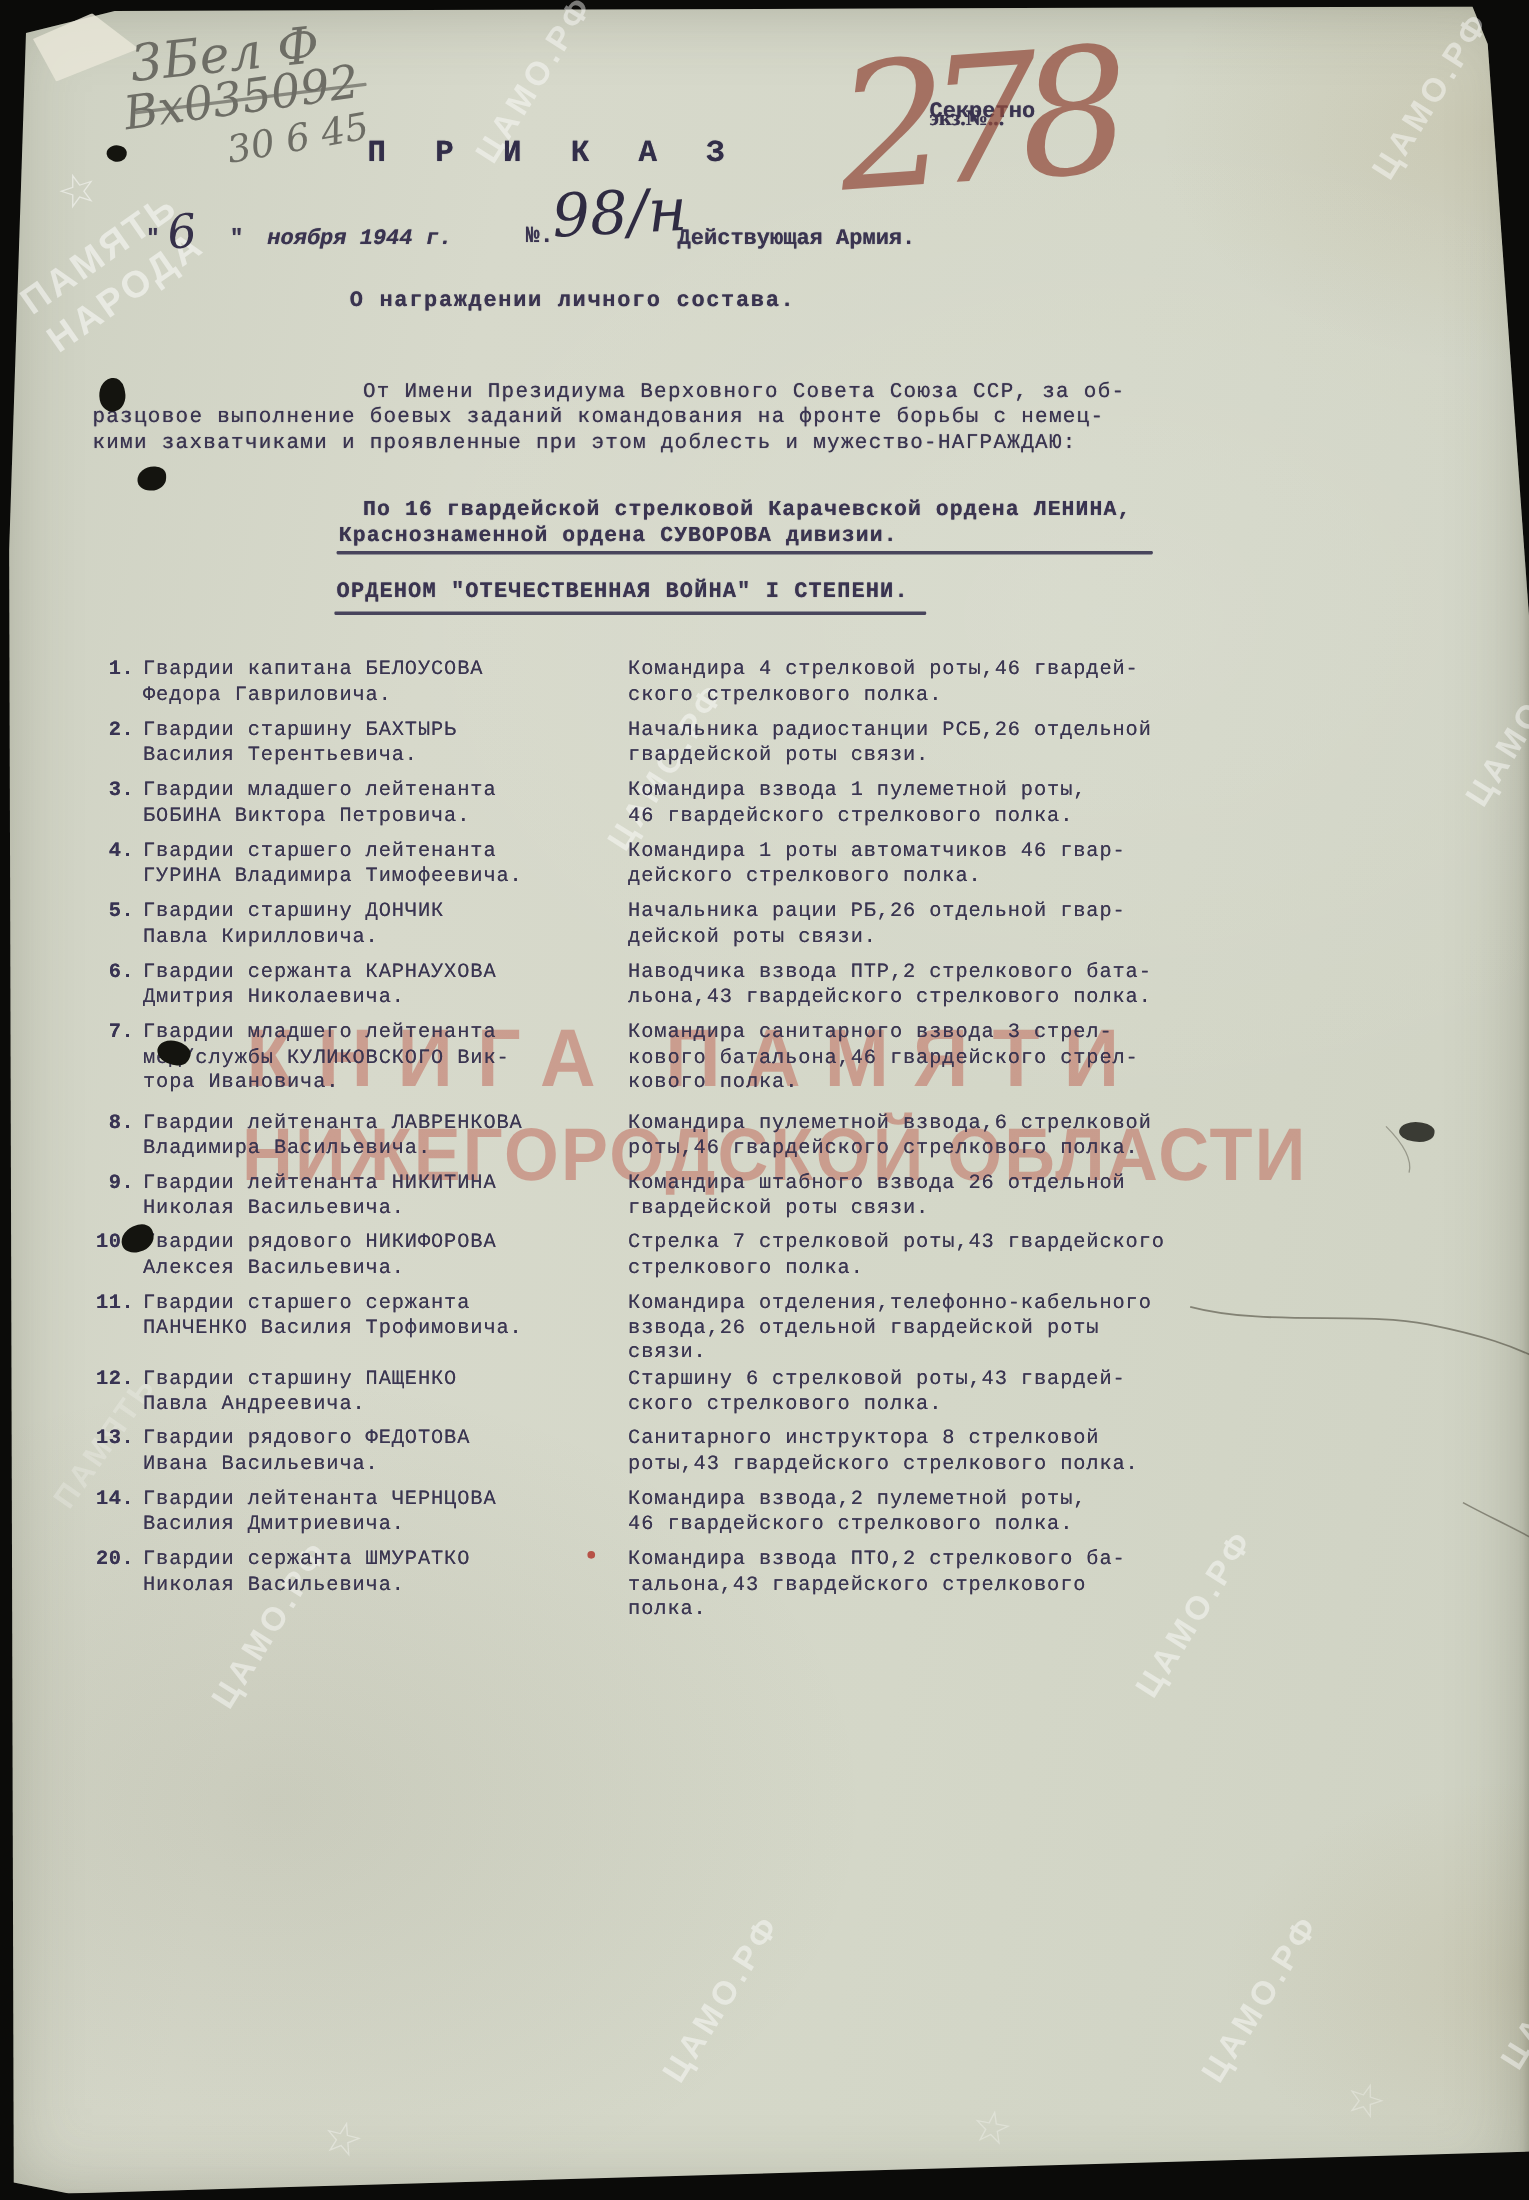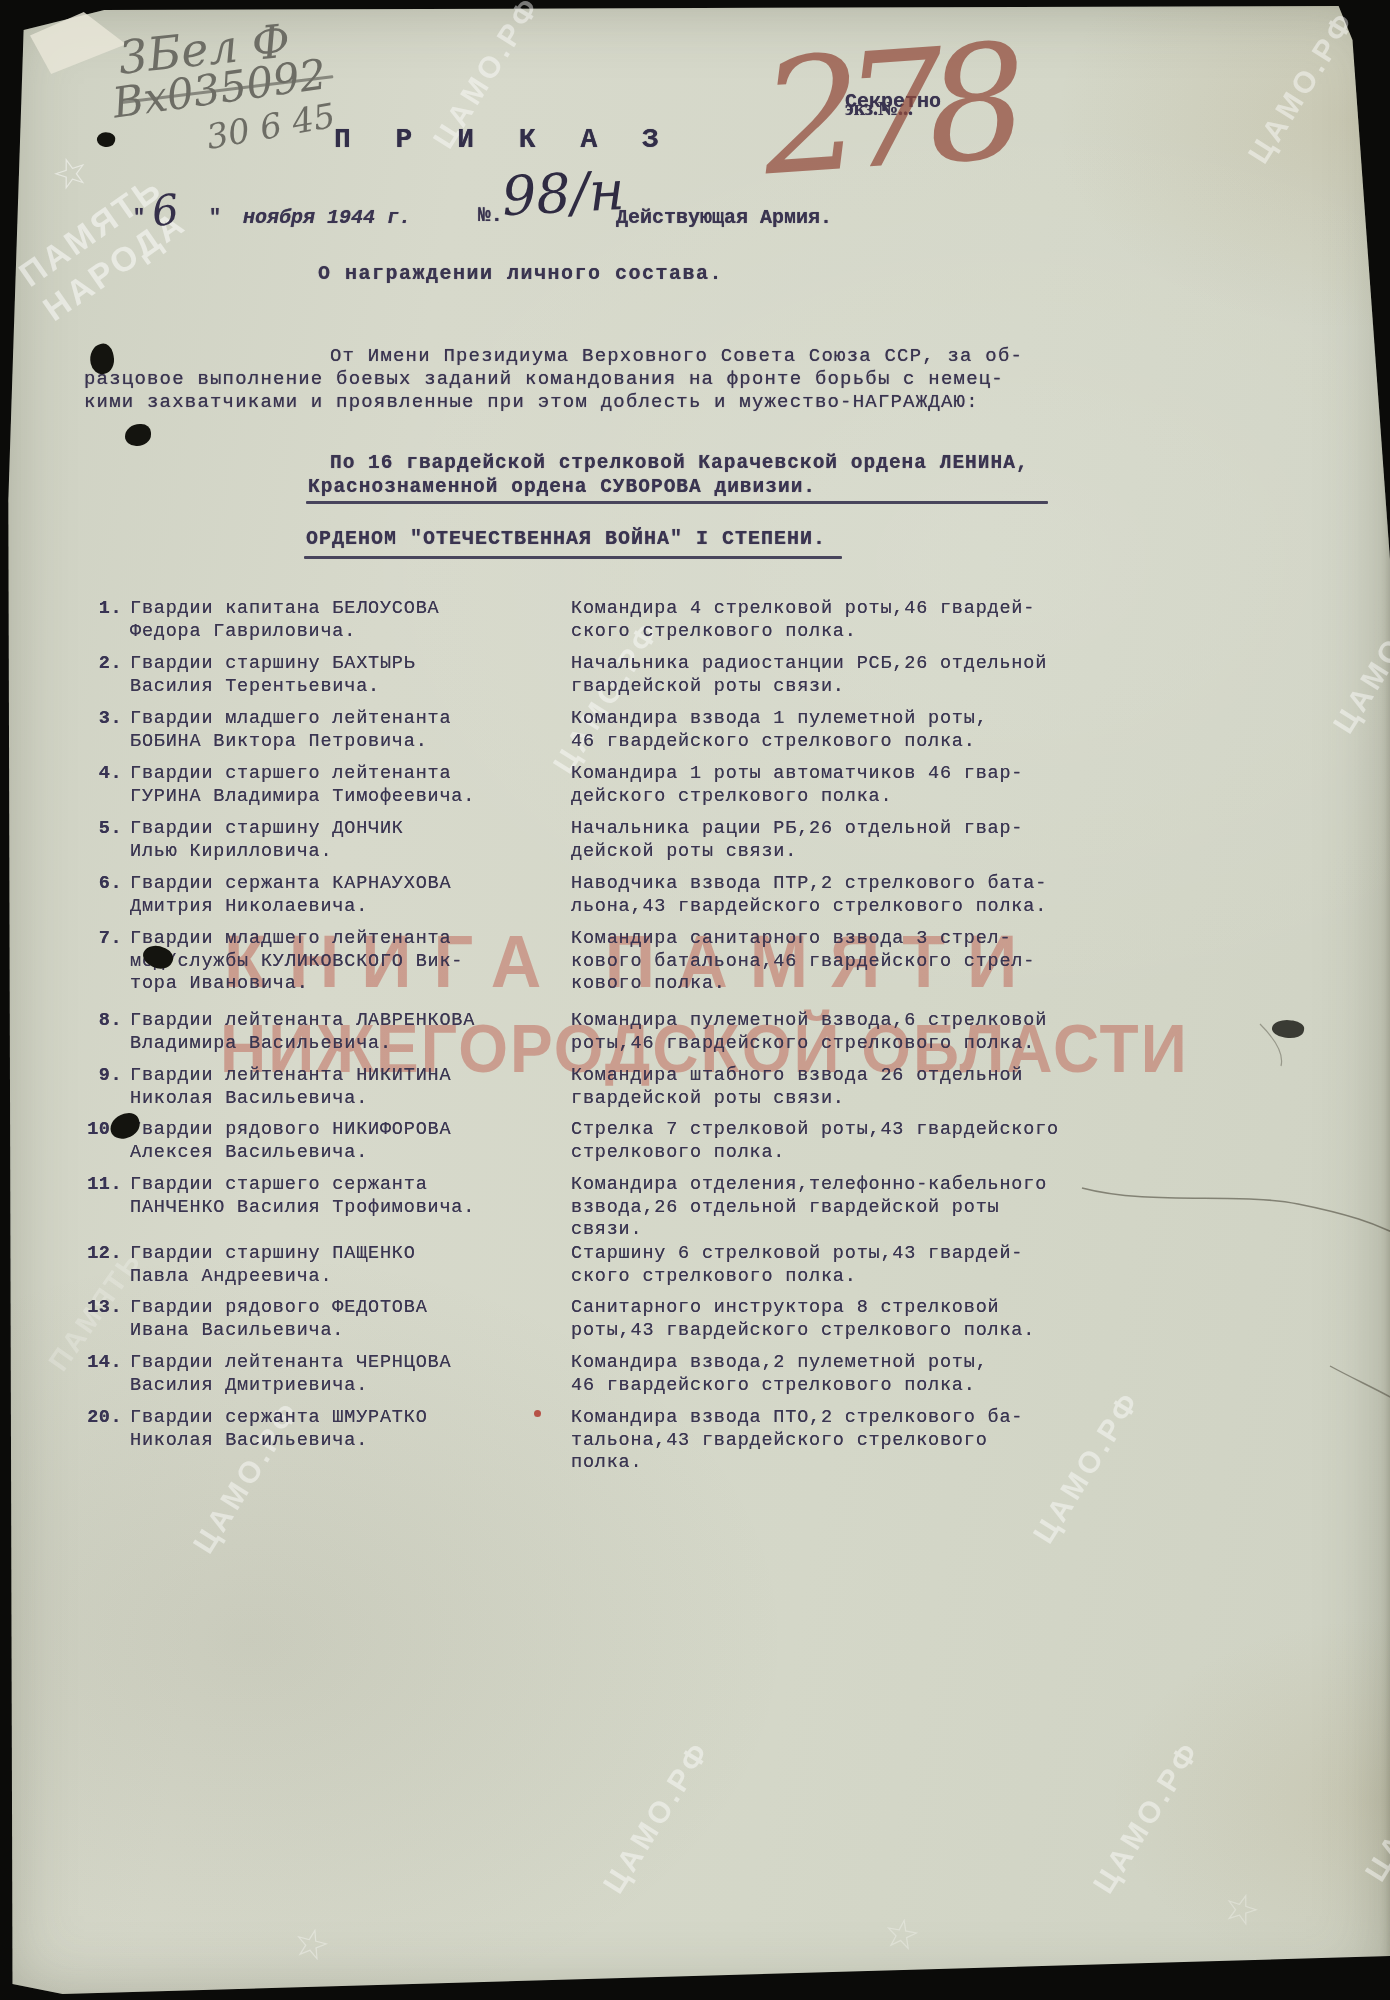--- a/index.html
+++ b/index.html
@@ -123,21 +123,21 @@
       <div class="entry" style="top: 763px;">
         <div class="num">4.</div>
         <div class="ename">Гвардии старшего лейтенанта
 ГУРИНА Владимира Тимофеевича.</div>
         <div class="epos">Командира 1 роты автоматчиков 46 гвар-
 дейского стрелкового полка.</div>
       </div>
       <div class="entry" style="top: 818px;">
         <div class="num">5.</div>
         <div class="ename">Гвардии старшину ДОНЧИК
-Илью Кирилловича.</div>
+Павла Кирилловича.</div>
         <div class="epos">Начальника рации РБ,26 отдельной гвар-
 дейской роты связи.</div>
       </div>
       <div class="entry" style="top: 873px;">
         <div class="num">6.</div>
         <div class="ename">Гвардии сержанта КАРНАУХОВА
 Дмитрия Николаевича.</div>
         <div class="epos">Наводчика взвода ПТР,2 стрелкового бата-
 льона,43 гвардейского стрелкового полка.</div>
       </div>

